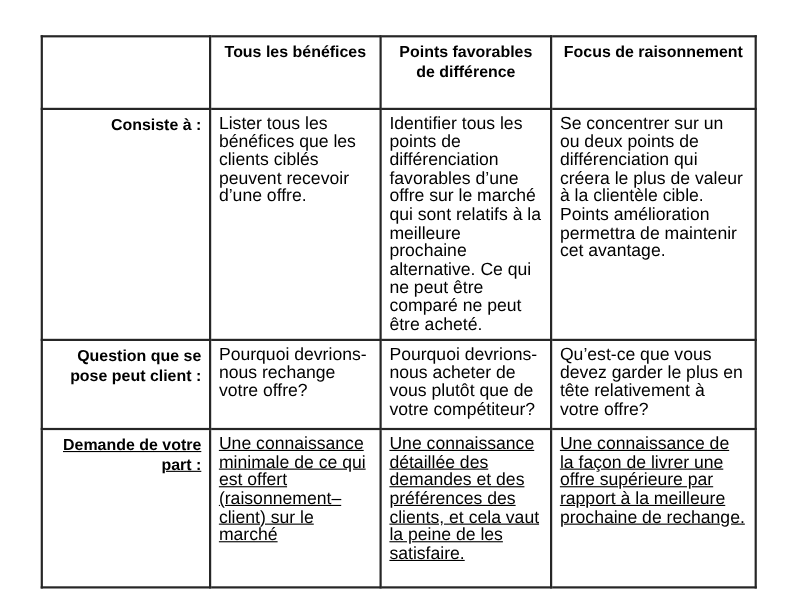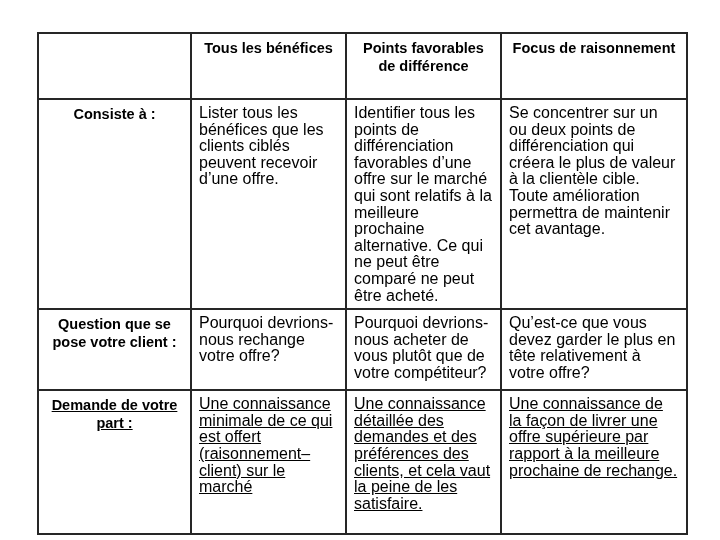--- a/index.html
+++ b/index.html
@@ -64,21 +64,21 @@
   }
   #comparison-table thead th.corner-empty {
     border-left: 2px solid #262626;
   }
 
   
   #comparison-table td.row-label {
     font-weight: bold;
     font-size: 14.5px;
     line-height: 18px;
-    text-align: center;
+    text-align: right;
   }
 
   
   tr.row-consiste td { height: 195px; }
   tr.row-question td { height: 70px; }
   tr.row-demande  td { height: 133px; text-decoration: underline; }
   thead tr th { height: 54px; }
 </style>
 </head>
 <body>
@@ -101,25 +101,25 @@
         <th>Focus de raisonnement</th>
       </tr>
     </thead>
 
     <tbody>
 
       <tr class="row-consiste">
         <td class="row-label">Consiste à :</td>
         <td>Lister tous les bénéfices que les clients ciblés peuvent recevoir d’une offre.</td>
         <td>Identifier tous les points de différenciation favorables d’une offre sur le marché qui sont relatifs à la meilleure prochaine alternative. Ce qui ne peut être comparé ne peut être acheté.</td>
-        <td>Se concentrer sur un ou deux points de différenciation qui créera le plus de valeur à la clientèle cible. Toute amélioration permettra de maintenir cet avantage.</td>
+        <td>Se concentrer sur un ou deux points de différenciation qui créera le plus de valeur à la clientèle cible. Points amélioration permettra de maintenir cet avantage.</td>
       </tr>
 
       <tr class="row-question">
-        <td class="row-label">Question que se pose votre client :</td>
+        <td class="row-label">Question que se pose peut client :</td>
         <td>Pourquoi devrions-nous rechange votre offre?</td>
         <td>Pourquoi devrions-nous acheter de vous plutôt que de votre compétiteur?</td>
         <td>Qu’est-ce que vous devez garder le plus en tête relativement à votre offre?</td>
       </tr>
 
       <tr class="row-demande">
         <td class="row-label">Demande de votre part :</td>
         <td>Une connaissance minimale de ce qui est offert (raisonnement–client) sur le marché</td>
         <td>Une connaissance détaillée des demandes et des préférences des clients, et cela vaut la peine de les satisfaire.</td>
         <td>Une connaissance de la façon de livrer une offre supérieure par rapport à la meilleure prochaine de rechange.</td>

